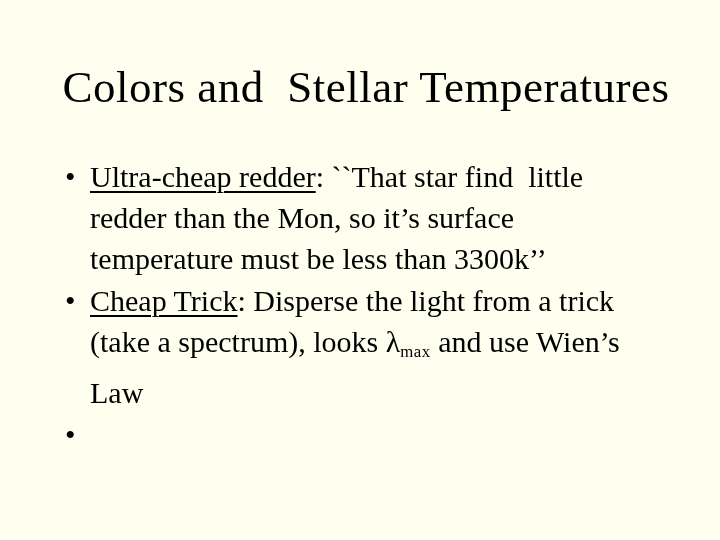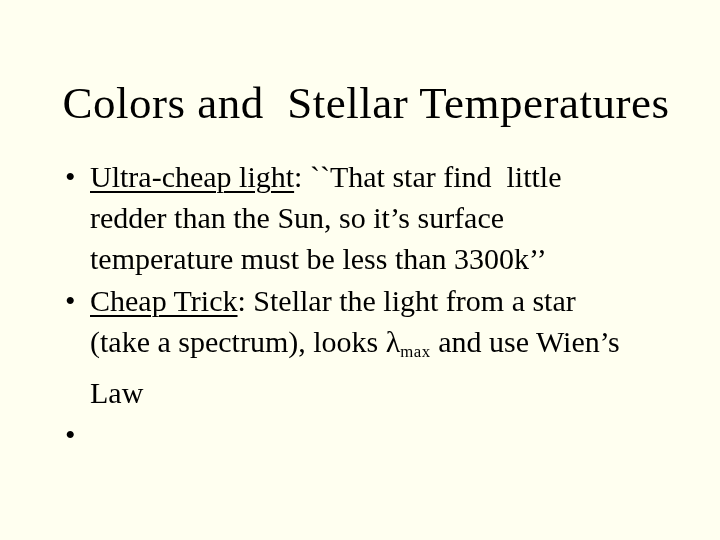--- a/index.html
+++ b/index.html
@@ -10,21 +10,21 @@
     background: #fffff0;
     color: #000000;
     font-family: "Liberation Serif", serif;
     overflow: hidden;
   }
   .title {
     position: absolute;
     top: 62px;
     left: 12px;
     right: 0;
-    margin: 16px;
+    margin: 0;
     text-align: center;
     font-size: 45px;
     font-weight: normal;
     line-height: 1.15;
     white-space: pre;
     letter-spacing: 0.5px;
   }
   .bullets {
     position: absolute;
     top: 156px;
@@ -61,27 +61,27 @@
   }
 </style>
 </head>
 <body>
 
 <div class="slide" style="background: rgb(255, 255, 240); color: rgb(0, 0, 0);">
   <h1 class="title">Colors and  Stellar Temperatures</h1>
   <div class="bullets" id="bullet-list">
       <div class="bullet">
         <span class="dot">•</span>
-        <div class="line"><span class="seg-underline">Ultra-cheap light</span><span class="seg-normal">: ``That star find  little</span></div>
-        <div class="line"><span class="seg-normal">redder than the Sun, so it’s surface</span></div>
+        <div class="line"><span class="seg-underline">Ultra-cheap redder</span><span class="seg-normal">: ``That star find  little</span></div>
+        <div class="line"><span class="seg-normal">redder than the Mon, so it’s surface</span></div>
         <div class="line"><span class="seg-normal">temperature must be less than 3300k’’</span></div>
       </div>
       <div class="bullet">
         <span class="dot">•</span>
-        <div class="line"><span class="seg-underline">Cheap Trick</span><span class="seg-normal">: Stellar the light from a star</span></div>
+        <div class="line"><span class="seg-underline">Cheap Trick</span><span class="seg-normal">: Disperse the light from a trick</span></div>
         <div class="line"><span class="seg-normal">(take a spectrum), looks λ</span><span class="seg-subscript">max</span><span class="seg-normal"> and use Wien’s</span></div>
         <div class="line"><span class="seg-normal">Law</span></div>
       </div>
       <div class="bullet">
         <span class="dot">•</span>
       </div>
     </div>
 </div>
 
 </body></html>

